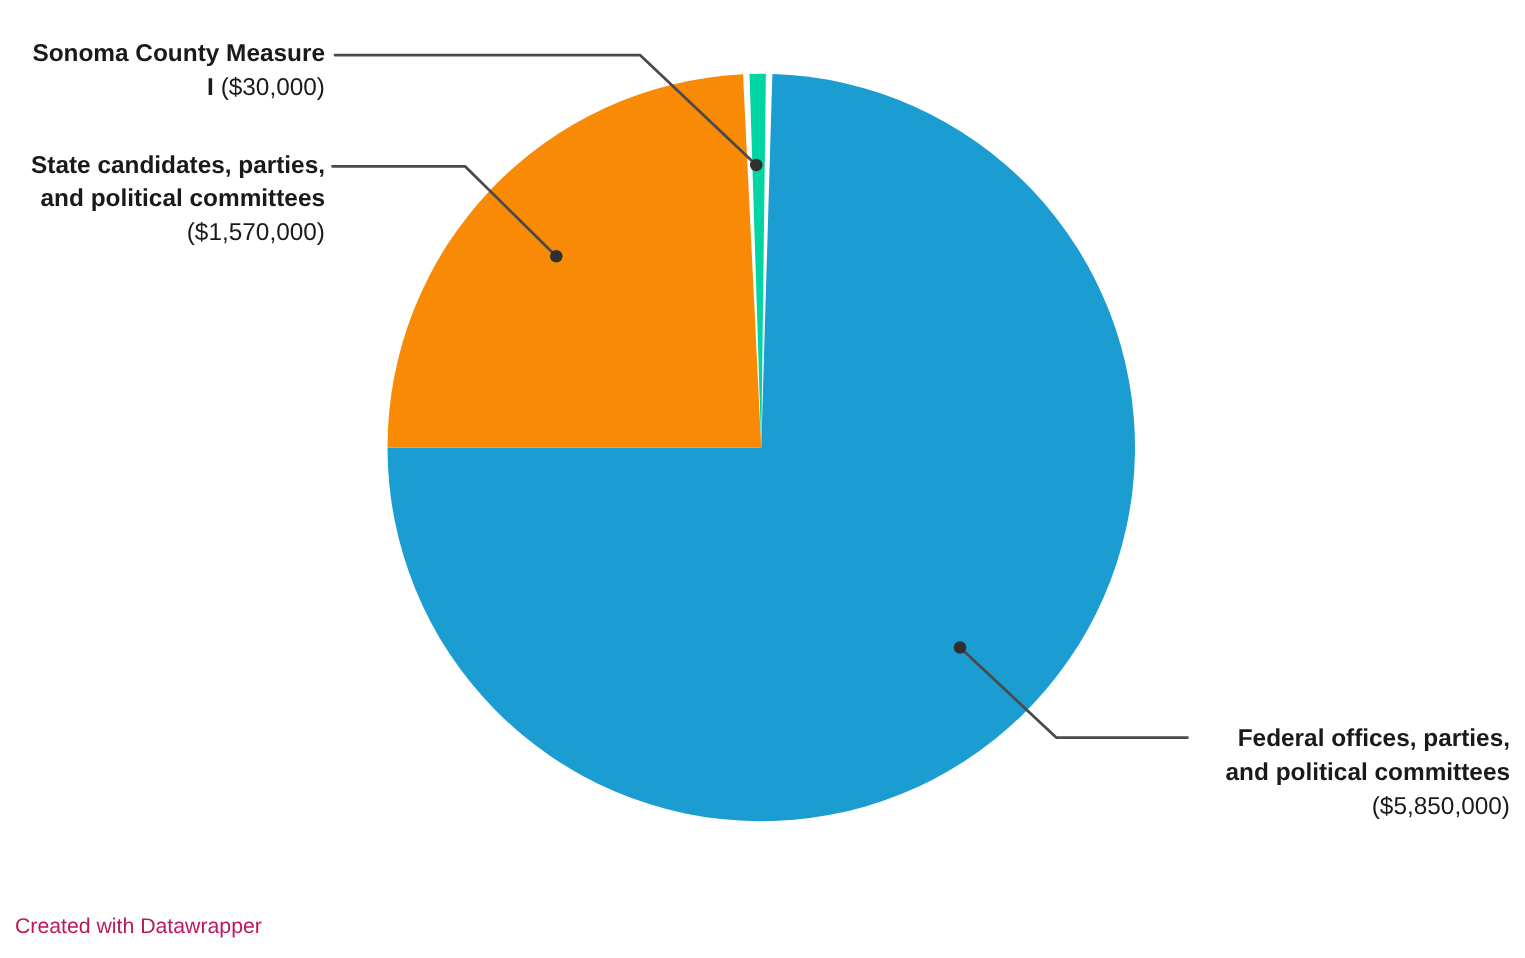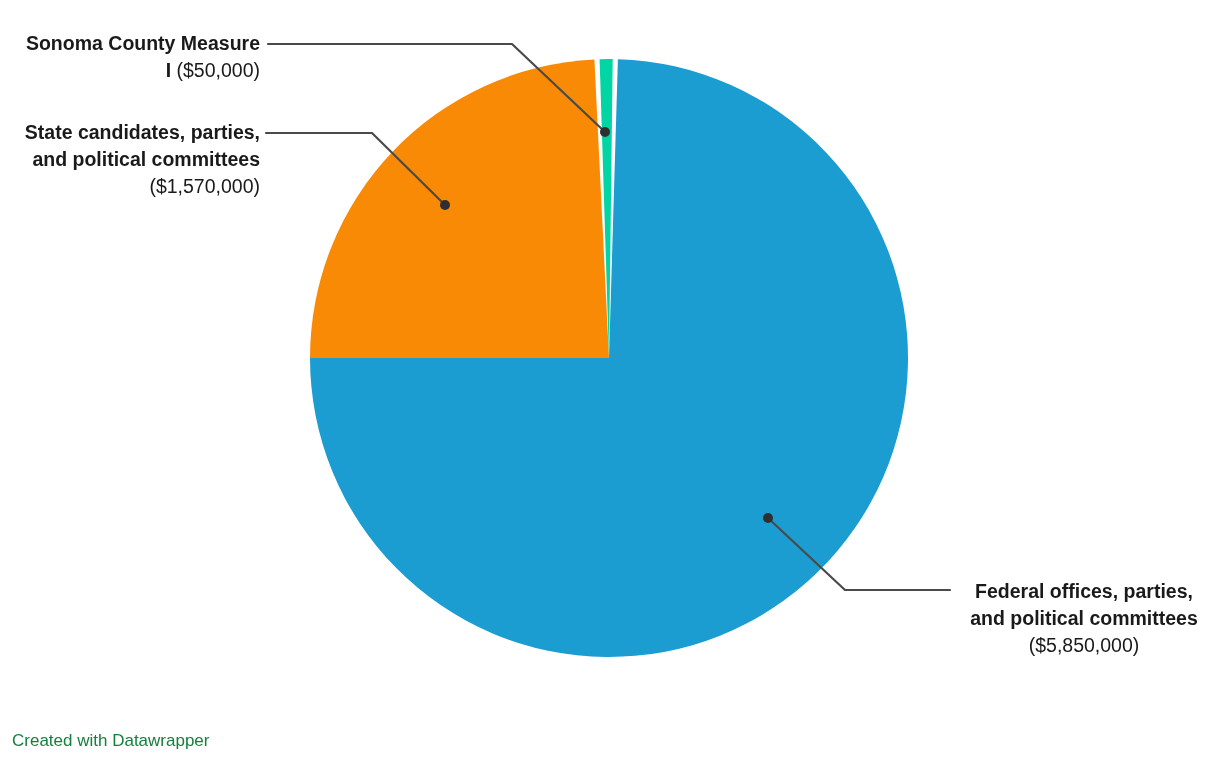--- a/index.html
+++ b/index.html
@@ -57,30 +57,30 @@
     top: 119px;
     width: 250px;
     text-align: right;
   }
 
   
   #callout-federal {
     left: 960px;
     top: 578px;
     width: 248px;
-    text-align: center;
+    text-align: right;
   }
 
   #footer-credit {
     position: absolute;
     left: 12px;
     top: 730px;
     font-size: 17px;
     line-height: 22px;
-    color: #15803d;
+    color: #be185d;
     font-weight: 400;
   }
 </style>
 </head>
 <body>
 
 <div id="chart-root">
 
   <svg class="pie-svg" viewBox="0 0 1220 766">
 
@@ -102,21 +102,21 @@
       <polyline points="266,133 372,133 445,205" fill="none" stroke="#4a4a4a" stroke-width="2.2" stroke-linejoin="round" stroke-linecap="round"></polyline>
       <circle cx="445" cy="205" r="5" fill="#2f2f2f"></circle>
     </g>
 
     <g>
       <polyline points="768,518 845,590 950,590" fill="none" stroke="#4a4a4a" stroke-width="2.2" stroke-linejoin="round" stroke-linecap="round"></polyline>
       <circle cx="768" cy="518" r="5" fill="#2f2f2f"></circle>
     </g>
   </svg>
 
-  <div class="callout" id="callout-sonoma"><span class="lbl">Sonoma County Measure I </span><span class="val">($50,000)</span></div>
+  <div class="callout" id="callout-sonoma"><span class="lbl">Sonoma County Measure I </span><span class="val">($30,000)</span></div>
 
   <div class="callout" id="callout-state"><span class="lbl">State candidates, parties, and political committees </span><span class="val">($1,570,000)</span></div>
 
   <div class="callout" id="callout-federal"><span class="lbl">Federal offices, parties, and political committees </span><span class="val">($5,850,000)</span></div>
 
   <div id="footer-credit">Created with Datawrapper</div>
 
 </div>
 
 </body></html>

